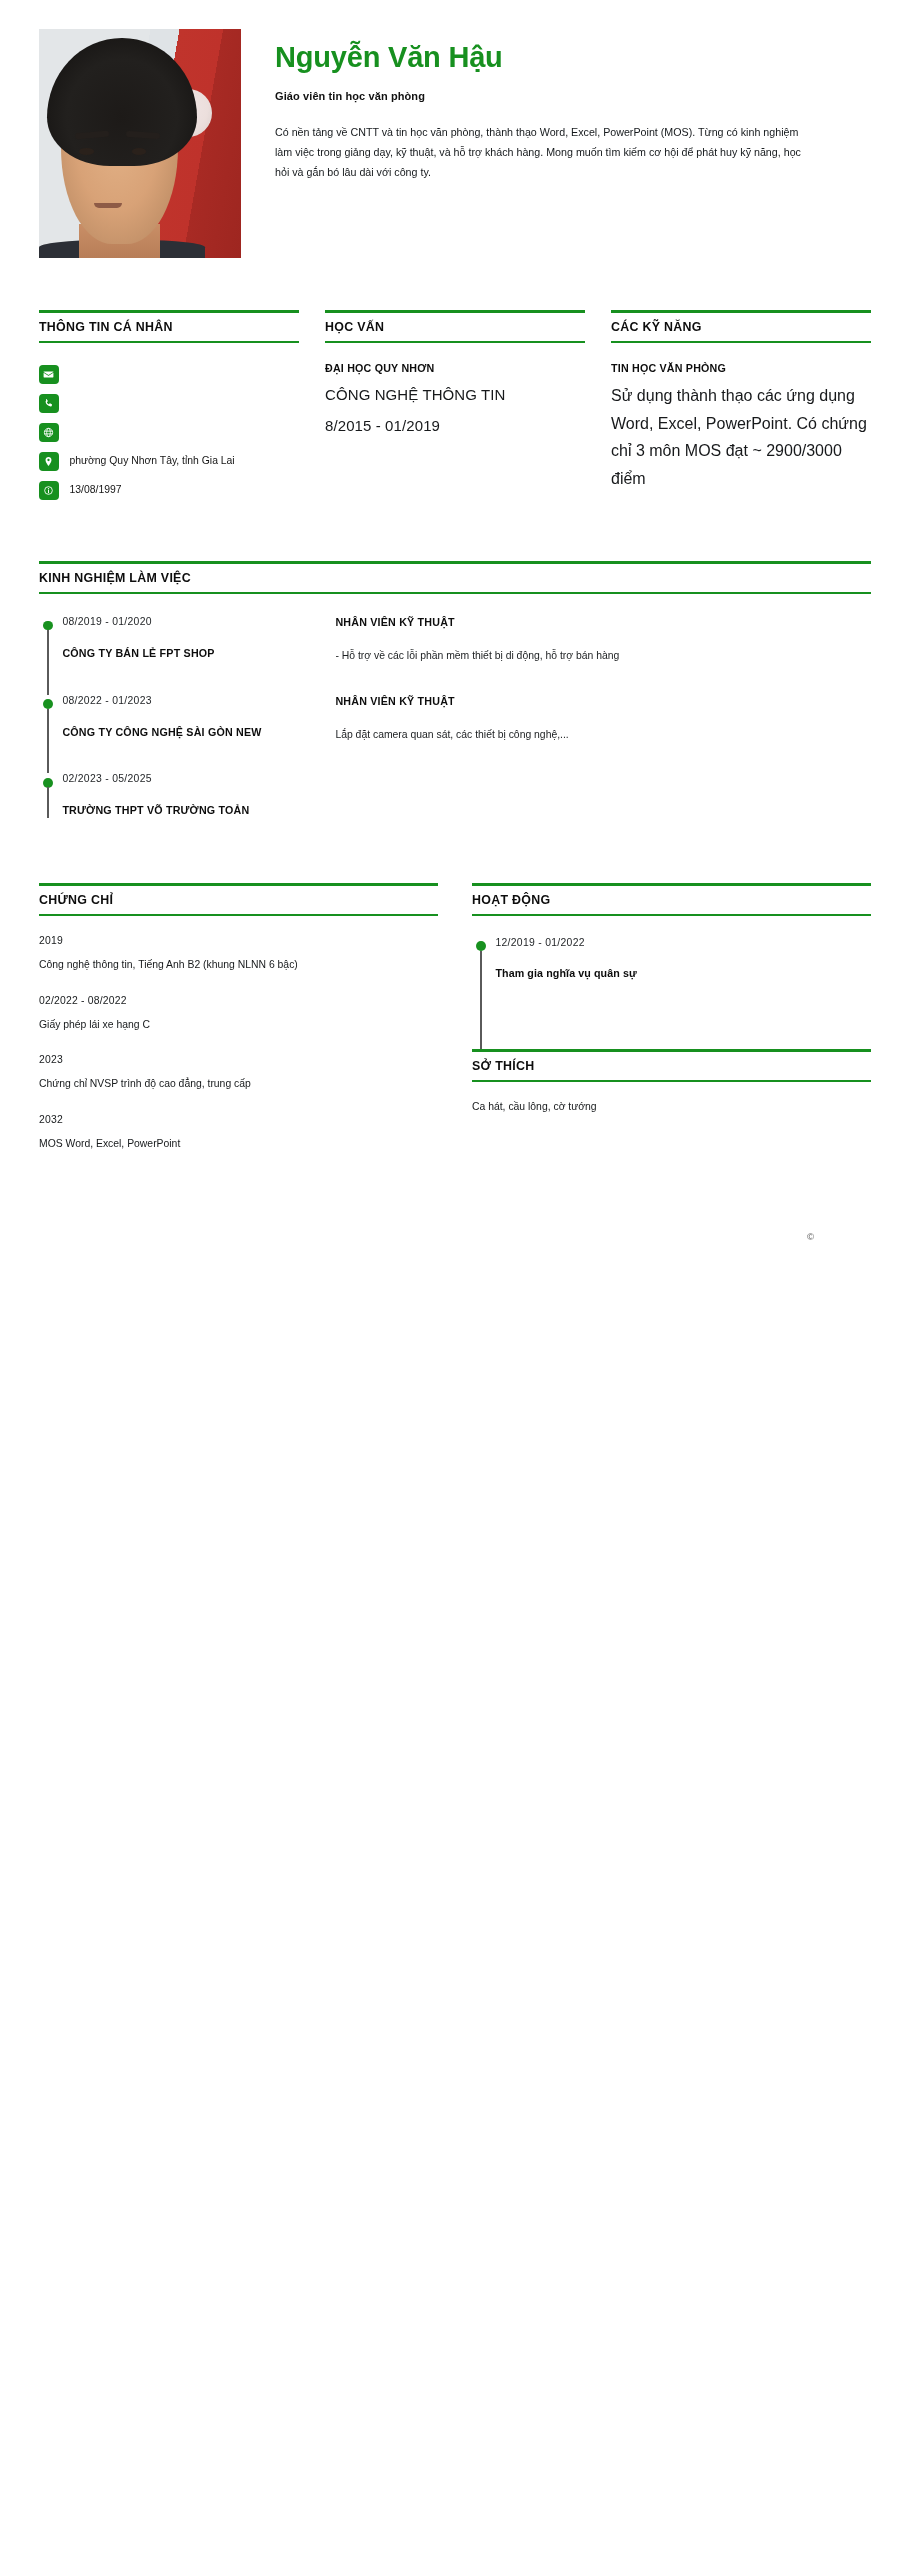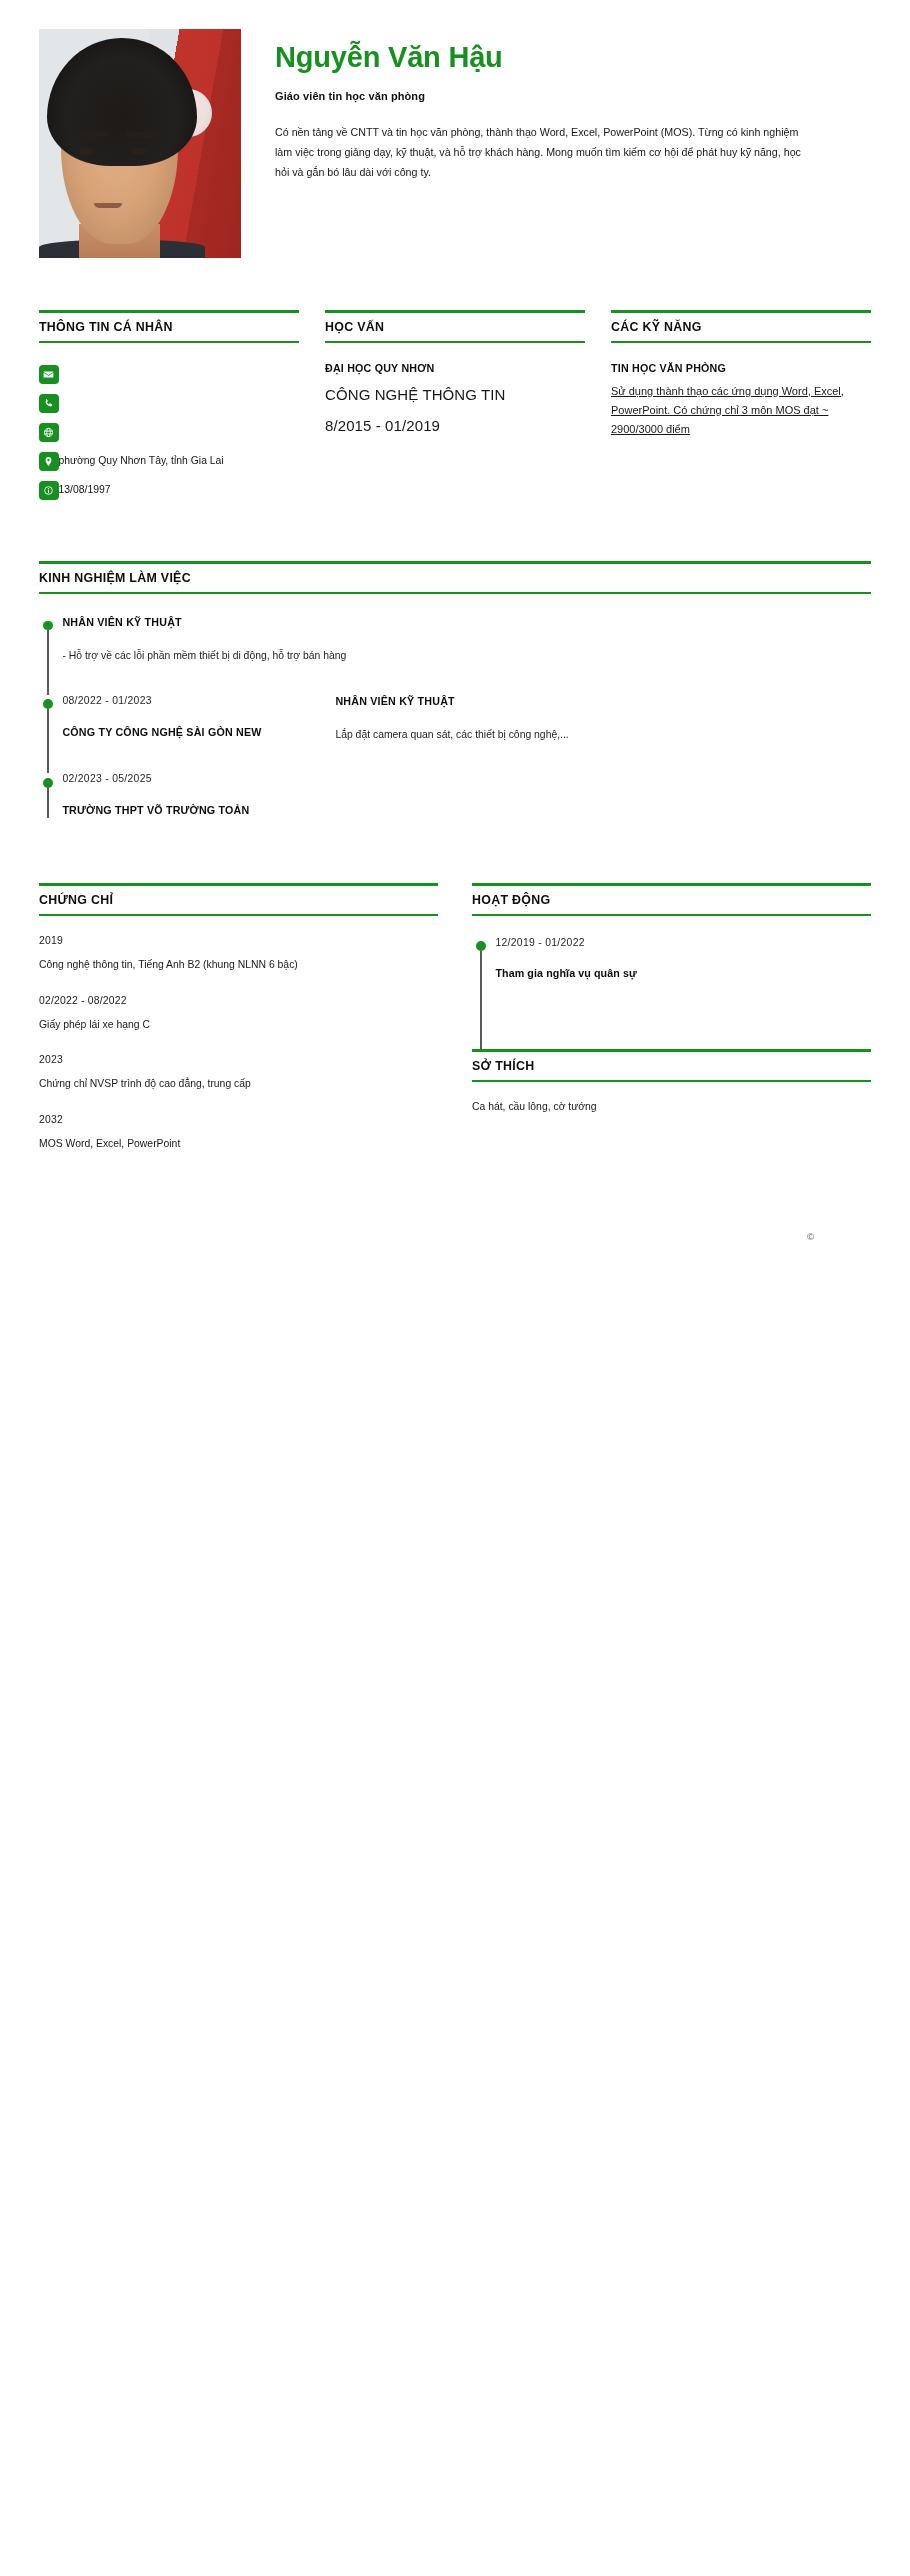--- a/index.html
+++ b/index.html
@@ -171,20 +171,21 @@
     display: flex;
     gap: 26px;
     margin-top: 52px;
   }
   .band3 > .col { flex: 1 1 0; min-width: 0; }
 
   .info-list { margin-top: 17px; }
   .info-row {
     display: flex;
     align-items: center;
+    gap: 11px;
     height: 29px;
   }
   .ic {
     width: 19.5px; height: 19.5px;
     flex: none;
     border-radius: 3.9px;
     background: #17901f;
     display: flex;
     align-items: center;
     justify-content: center;
@@ -206,25 +207,24 @@
     line-height: 1.4;
   }
   .blk-line {
     font-size: 15px;
     color: #17191b;
     line-height: 1.68;
     margin-top: 5.9px;
     letter-spacing: 0.1px;
   }
   .blk-body {
-    font-size: 11px;
+    font-size: 16px;
     color: #17191b;
     line-height: 1.74;
     margin-top: 5.9px;
-    text-decoration: underline;
   }
 
   
   .exp-wrap { margin-top: 56px; }
   .exp-list { margin-top: 22px; }
 
   .exp-item {
     position: relative;
     display: flex;
     padding-left: 23.4px;
@@ -455,20 +455,24 @@
   <div class="exp-wrap">
     <div class="sec-head">
       <h2>KINH NGHIỆM LÀM VIỆC</h2>
     </div>
 
     <div class="exp-list">
 
       <div class="exp-item">
         <span class="tl-dot"></span>
         <span class="tl-bar"></span>
+        <div class="exp-left">
+          <div class="exp-date">08/2019  -  01/2020</div>
+          <div class="exp-org">CÔNG TY BÁN LẺ FPT SHOP</div>
+        </div>
         <div class="exp-right">
           <div class="exp-title">NHÂN VIÊN KỸ THUẬT</div>
           <div class="exp-desc">- Hỗ trợ về các lỗi phần mềm thiết bị di động, hỗ trợ bán hàng</div>
         </div>
       </div>
 
       <div class="exp-item">
         <span class="tl-dot"></span>
         <span class="tl-bar"></span>
         <div class="exp-left">

